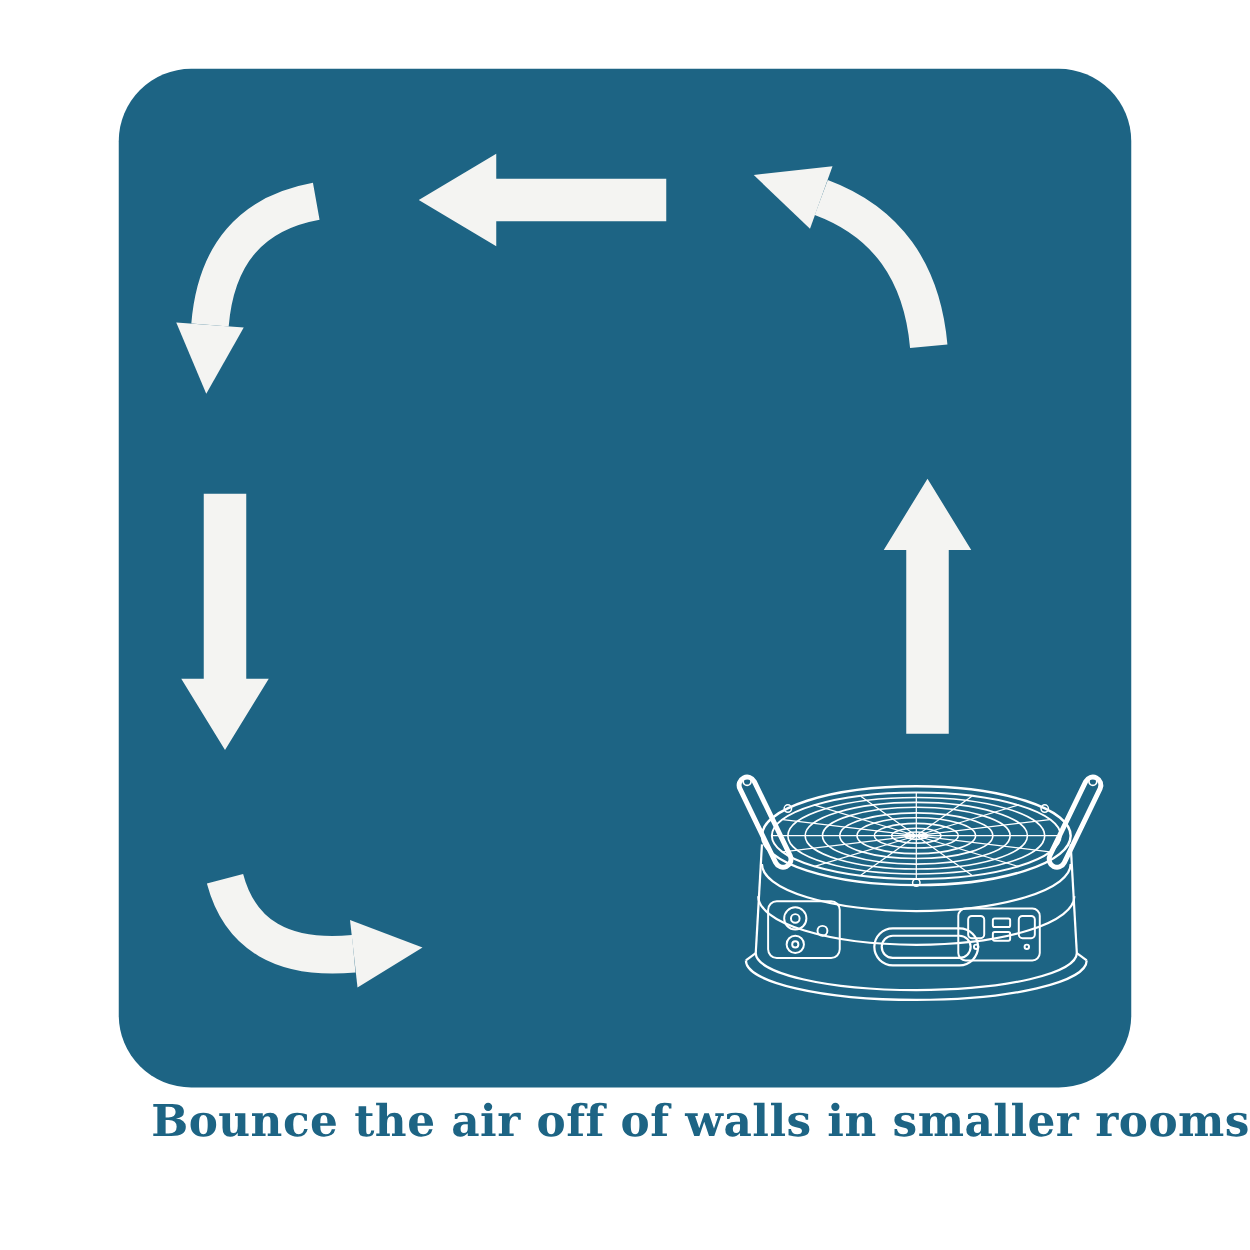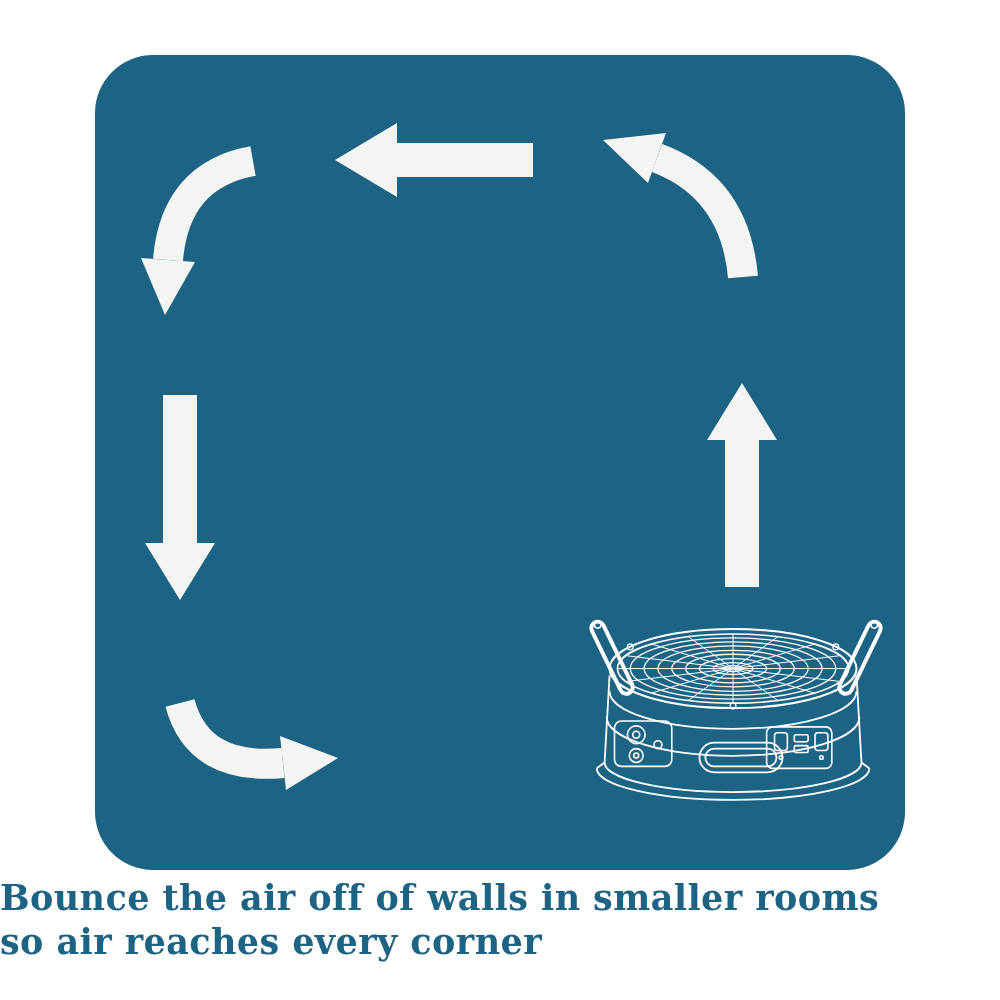--- a/index.html
+++ b/index.html
@@ -21,21 +21,21 @@
     position:absolute;left:95px;top:55px;width:810px;height:815px;
     border-radius:58px;background:var(--panel-bg);overflow:hidden;
   }
   .arrows{position:absolute;left:0;top:0;width:100%;height:100%;}
   .arrows .arrow-fill{fill:var(--arrow);stroke:none;}
   .arrows .arrow-arc{fill:none;stroke:var(--arrow);stroke-width:30;}
   .fan{position:absolute;left:478px;top:558px;width:326px;height:205px;}
   .fan .ln{stroke:var(--line-art);fill:none;}
   .caption{
     position:absolute;left:0;top:876px;width:100%;
-    text-align:left;color:var(--caption);
+    text-align:right;color:var(--caption);
     font-weight:bold;font-size:35px;line-height:1.27;letter-spacing:.4px;
   }
 </style>
 </head>
 <body>
 
 <div class="page">
 
   <div class="panel">
 
@@ -125,16 +125,15 @@
 
       <g class="ln" stroke-width="1.8">
         <rect x="128" y="130" width="84" height="30" rx="15"></rect>
         <rect x="134" y="136" width="72" height="18" rx="9"></rect>
       </g>
     </svg>
   </div>
 
   <div class="caption">
     <div>Bounce the air off of walls in smaller rooms</div>
-    <div>so air reaches every corner</div>
   </div>
 
 </div>
 
 </body></html>

